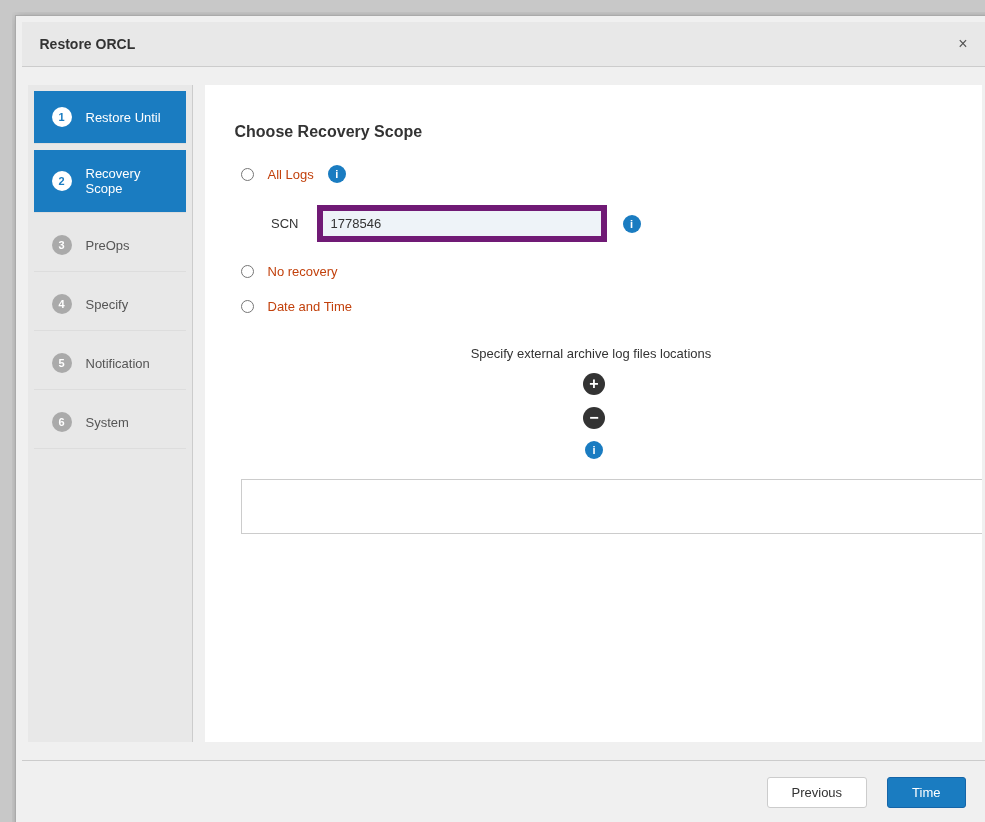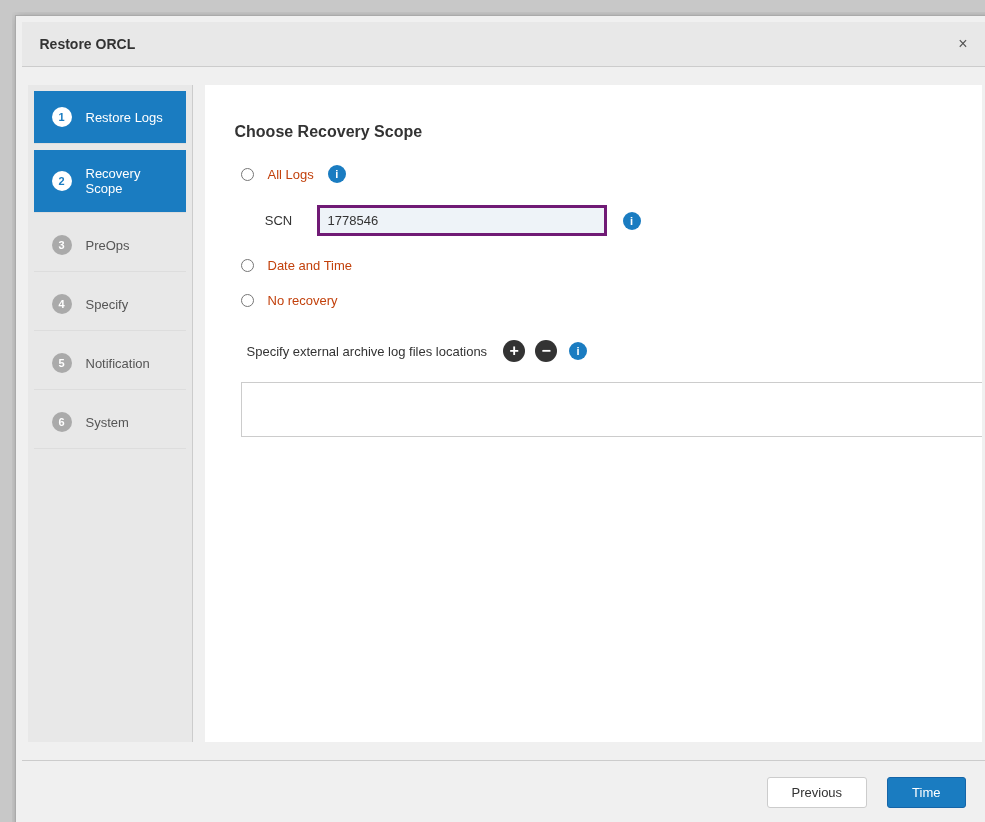--- a/index.html
+++ b/index.html
@@ -138,37 +138,38 @@
     }
     .scn-row {
       display: flex;
       align-items: center;
       margin: 10px 0 10px 24px;
     }
     .scn-label {
       color: #333;
       margin-right: 12px;
       width: 40px;
-      text-align: center;
+      text-align: right;
     }
     .scn-input {
       width: 290px;
       padding: 5px 8px;
-      border: 3px solid #701a75;
+      border: 6px solid #701a75;
       background: #eef3f8;
       font-size: 13px;
       color: #333;
     }
     .archive-section {
       margin-top: 20px;
     }
     .archive-label-row {
       display: flex;
       align-items: center;
       margin-bottom: 8px;
+      flex-direction: column;
     }
     .archive-label {
       color: #333;
       margin-right: 10px;
     }
     .icon-btn {
       display: inline-flex;
       align-items: center;
       justify-content: center;
       width: 22px;
@@ -231,21 +232,21 @@
   <div class="title-bar">
     <span class="title-bar-text">Restore ORCL</span>
     <button class="close-btn">×</button>
   </div>
 
   <div class="dialog-body">
 
     <div class="sidebar">
       <div class="sidebar-item step1">
         <span class="step-num">1</span>
-        <span>Restore Logs</span>
+        <span>Restore Until</span>
       </div>
       <div class="sidebar-item active">
         <span class="step-num">2</span>
         <span>Recovery Scope</span>
       </div>
       <div class="sidebar-item">
         <span class="step-num">3</span>
         <span>PreOps</span>
       </div>
       <div class="sidebar-item">
@@ -272,27 +273,27 @@
       </div>
 
 
       <div class="scn-row">
         <span class="scn-label">SCN</span>
         <input type="text" class="scn-input" value="1778546" style="">
         <span class="info-icon" style="margin-left:10px;">i</span>
       </div>
 
       <div class="radio-row">
+        <input type="radio" name="recovery-scope" id="radio-no-recovery" style="">
+        <label for="radio-no-recovery">No recovery</label>
+      </div>
+
+      <div class="radio-row">
         <input type="radio" name="recovery-scope" id="radio-date-time" style="">
         <label for="radio-date-time">Date and Time</label>
-      </div>
-
-      <div class="radio-row">
-        <input type="radio" name="recovery-scope" id="radio-no-recovery" style="">
-        <label for="radio-no-recovery">No recovery</label>
       </div>
 
       <div class="archive-section">
         <div class="archive-label-row">
           <span class="archive-label">Specify external archive log files locations</span>
           <button class="icon-btn add">+</button>
           <button class="icon-btn remove">−</button>
           <span class="info-icon">i</span>
         </div>
         <textarea class="archive-textarea" style=""></textarea>

